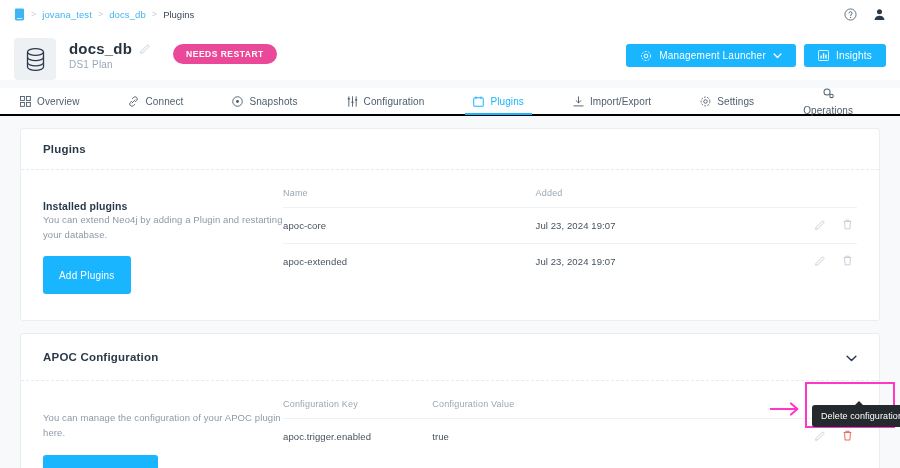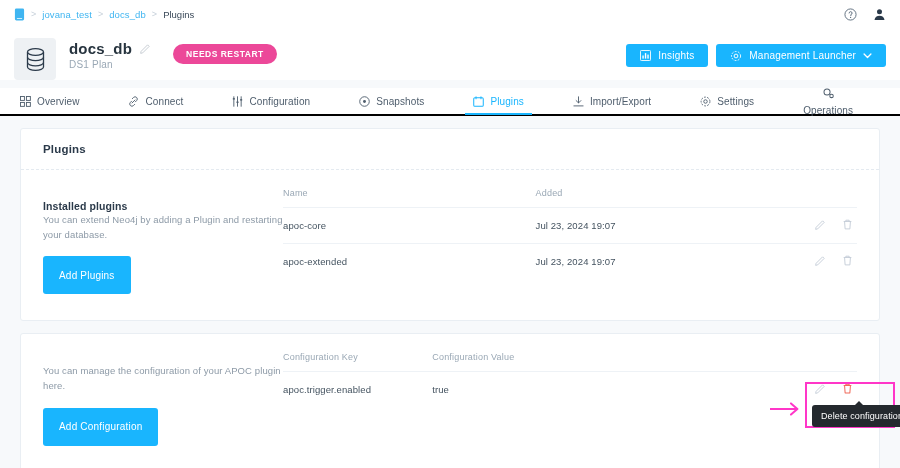--- a/index.html
+++ b/index.html
@@ -256,43 +256,43 @@
             <path d="M1.2 9.1 8.3 2l1.7 1.7-7.1 7.1-2.2.5z" fill="none" stroke="#7b8896" stroke-width="1"></path>
           </svg>
       </span>
     </div>
     <div class="db-plan">DS1 Plan</div>
   </div>
   <button class="badge-restart">NEEDS RESTART</button>
   <div class="head-actions">
     <button class="btn-blue">
       <span>
-        <svg width="11" height="11" viewBox="0 0 12 12">
-            <rect x="0.5" y="0.5" width="11" height="11" rx="1" fill="none" stroke="#fff" stroke-width="1"></rect>
-            <rect x="2.6" y="6" width="1.5" height="3.4" fill="#fff"></rect>
-            <rect x="5.3" y="3.4" width="1.5" height="6" fill="#fff"></rect>
-            <rect x="8" y="5" width="1.5" height="4.4" fill="#fff"></rect>
-          </svg>
-      </span>
-      <span>Insights</span>
-    </button>
-    <button class="btn-blue">
-      <span>
         <svg width="12" height="12" viewBox="0 0 14 14">
             <circle cx="7" cy="7" r="2.2" fill="none" stroke="#fff" stroke-width="1.1"></circle>
             <circle cx="7" cy="7" r="5.3" fill="none" stroke="#fff" stroke-width="1.1" stroke-dasharray="2.2 1.6"></circle>
           </svg>
       </span>
       <span>Management Launcher</span>
       <span>
         <svg width="9" height="6" viewBox="0 0 10 7">
             <path d="M1 1.2 5 5.3 9 1.2" fill="none" stroke="#fff" stroke-width="1.5" stroke-linecap="round" stroke-linejoin="round"></path>
           </svg>
       </span>
     </button>
+    <button class="btn-blue">
+      <span>
+        <svg width="11" height="11" viewBox="0 0 12 12">
+            <rect x="0.5" y="0.5" width="11" height="11" rx="1" fill="none" stroke="#fff" stroke-width="1"></rect>
+            <rect x="2.6" y="6" width="1.5" height="3.4" fill="#fff"></rect>
+            <rect x="5.3" y="3.4" width="1.5" height="6" fill="#fff"></rect>
+            <rect x="8" y="5" width="1.5" height="4.4" fill="#fff"></rect>
+          </svg>
+      </span>
+      <span>Insights</span>
+    </button>
   </div>
 </div>
 
 <div class="tabs">
   <div class="tab">
     <svg width="11" height="11" viewBox="0 0 12 12">
         <rect x="0.5" y="0.5" width="4.3" height="4.3" fill="none" stroke="#4e5d6c" stroke-width="1"></rect>
         <rect x="7" y="0.5" width="4.3" height="4.3" fill="none" stroke="#4e5d6c" stroke-width="1"></rect>
         <rect x="0.5" y="7" width="4.3" height="4.3" fill="none" stroke="#4e5d6c" stroke-width="1"></rect>
         <rect x="7" y="7" width="4.3" height="4.3" fill="none" stroke="#4e5d6c" stroke-width="1"></rect>
@@ -300,33 +300,33 @@
     <span>Overview</span>
   </div>
   <div class="tab">
     <svg width="11" height="11" viewBox="0 0 12 12">
         <path d="M4.4 7.6 7.6 4.4M4.7 2.9 6 1.6a2.4 2.4 0 0 1 3.4 3.4L8.1 6.3M3.9 5.7 2.6 7a2.4 2.4 0 0 0 3.4 3.4l1.3-1.3" fill="none" stroke="#4e5d6c" stroke-width="1" stroke-linecap="round"></path>
       </svg>
     <span>Connect</span>
   </div>
   <div class="tab">
     <svg width="11" height="11" viewBox="0 0 12 12">
+        <circle cx="6" cy="6" r="5.2" fill="none" stroke="#4e5d6c" stroke-width="1"></circle>
+        <circle cx="6" cy="6" r="1.6" fill="#4e5d6c"></circle>
+      </svg>
+    <span>Snapshots</span>
+  </div>
+  <div class="tab">
+    <svg width="11" height="11" viewBox="0 0 12 12">
         <path d="M2 0.8v10.4M6 0.8v10.4M10 0.8v10.4" stroke="#4e5d6c" stroke-width="1" stroke-linecap="round"></path>
         <rect x="0.9" y="2.3" width="2.2" height="1.6" fill="#4e5d6c"></rect>
         <rect x="4.9" y="6" width="2.2" height="1.6" fill="#4e5d6c"></rect>
         <rect x="8.9" y="3.4" width="2.2" height="1.6" fill="#4e5d6c"></rect>
       </svg>
     <span>Configuration</span>
-  </div>
-  <div class="tab">
-    <svg width="11" height="11" viewBox="0 0 12 12">
-        <circle cx="6" cy="6" r="5.2" fill="none" stroke="#4e5d6c" stroke-width="1"></circle>
-        <circle cx="6" cy="6" r="1.6" fill="#4e5d6c"></circle>
-      </svg>
-    <span>Snapshots</span>
   </div>
   <div class="tab active">
     <svg width="11" height="11" viewBox="0 0 12 12">
         <rect x="0.8" y="2" width="10.4" height="9.2" rx="1.2" fill="none" stroke="#19b5fe" stroke-width="1.1"></rect>
         <path d="M3.3 0.8v2.2M8.7 0.8v2.2" stroke="#19b5fe" stroke-width="1.1" stroke-linecap="round"></path>
       </svg>
     <span>Plugins</span>
   </div>
   <div class="tab">
     <svg width="11" height="11" viewBox="0 0 12 12">
@@ -409,20 +409,28 @@
                 </span>
               </td>
             </tr>
           </tbody>
         </table>
       </div>
     </div>
   </div>
 
   <div class="card">
+    <div class="card-head">
+      <span class="card-title">APOC Configuration</span>
+      <span class="chev">
+        <svg width="11" height="7" viewBox="0 0 12 8">
+            <path d="M1 1.4 6 6.2 11 1.4" fill="none" stroke="#2b3a4a" stroke-width="1.7" stroke-linecap="round" stroke-linejoin="round"></path>
+          </svg>
+      </span>
+    </div>
     <div class="card-body">
       <div class="col-left">
         <p>You can manage the configuration of your APOC plugin here.</p>
         <button class="btn-action">Add Configuration</button>
       </div>
       <div class="col-right">
         <table class="tbl">
           <thead>
             <tr>
               <th class="cfg-key">Configuration Key</th>

